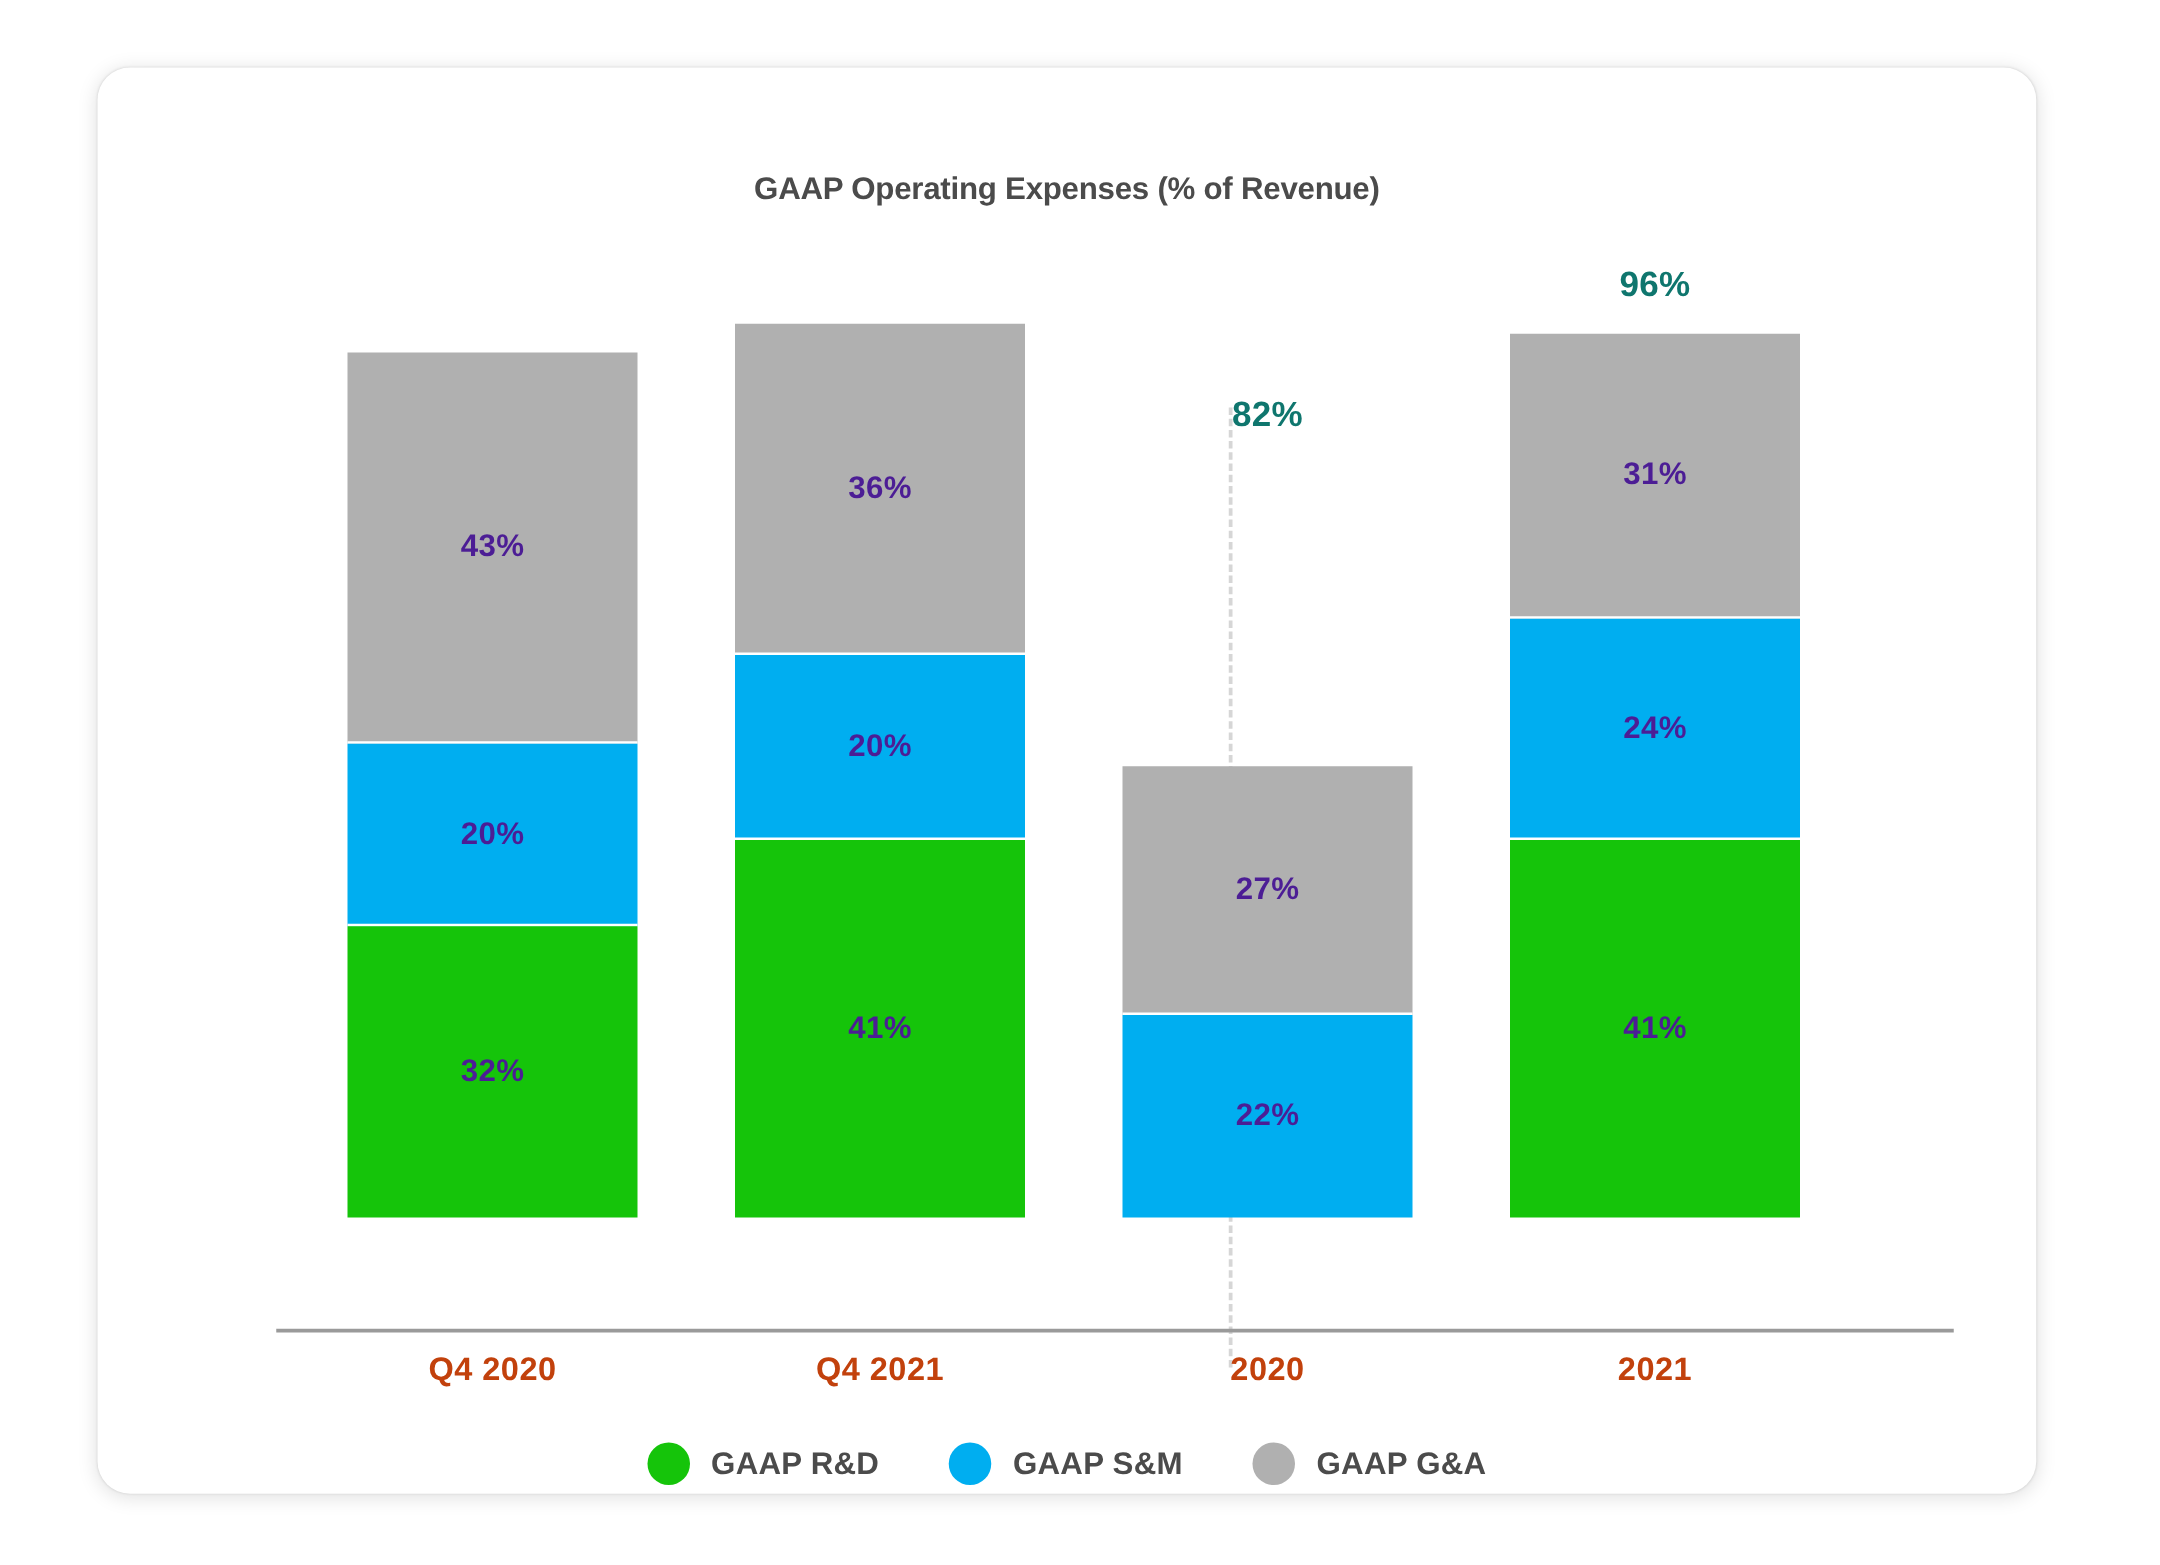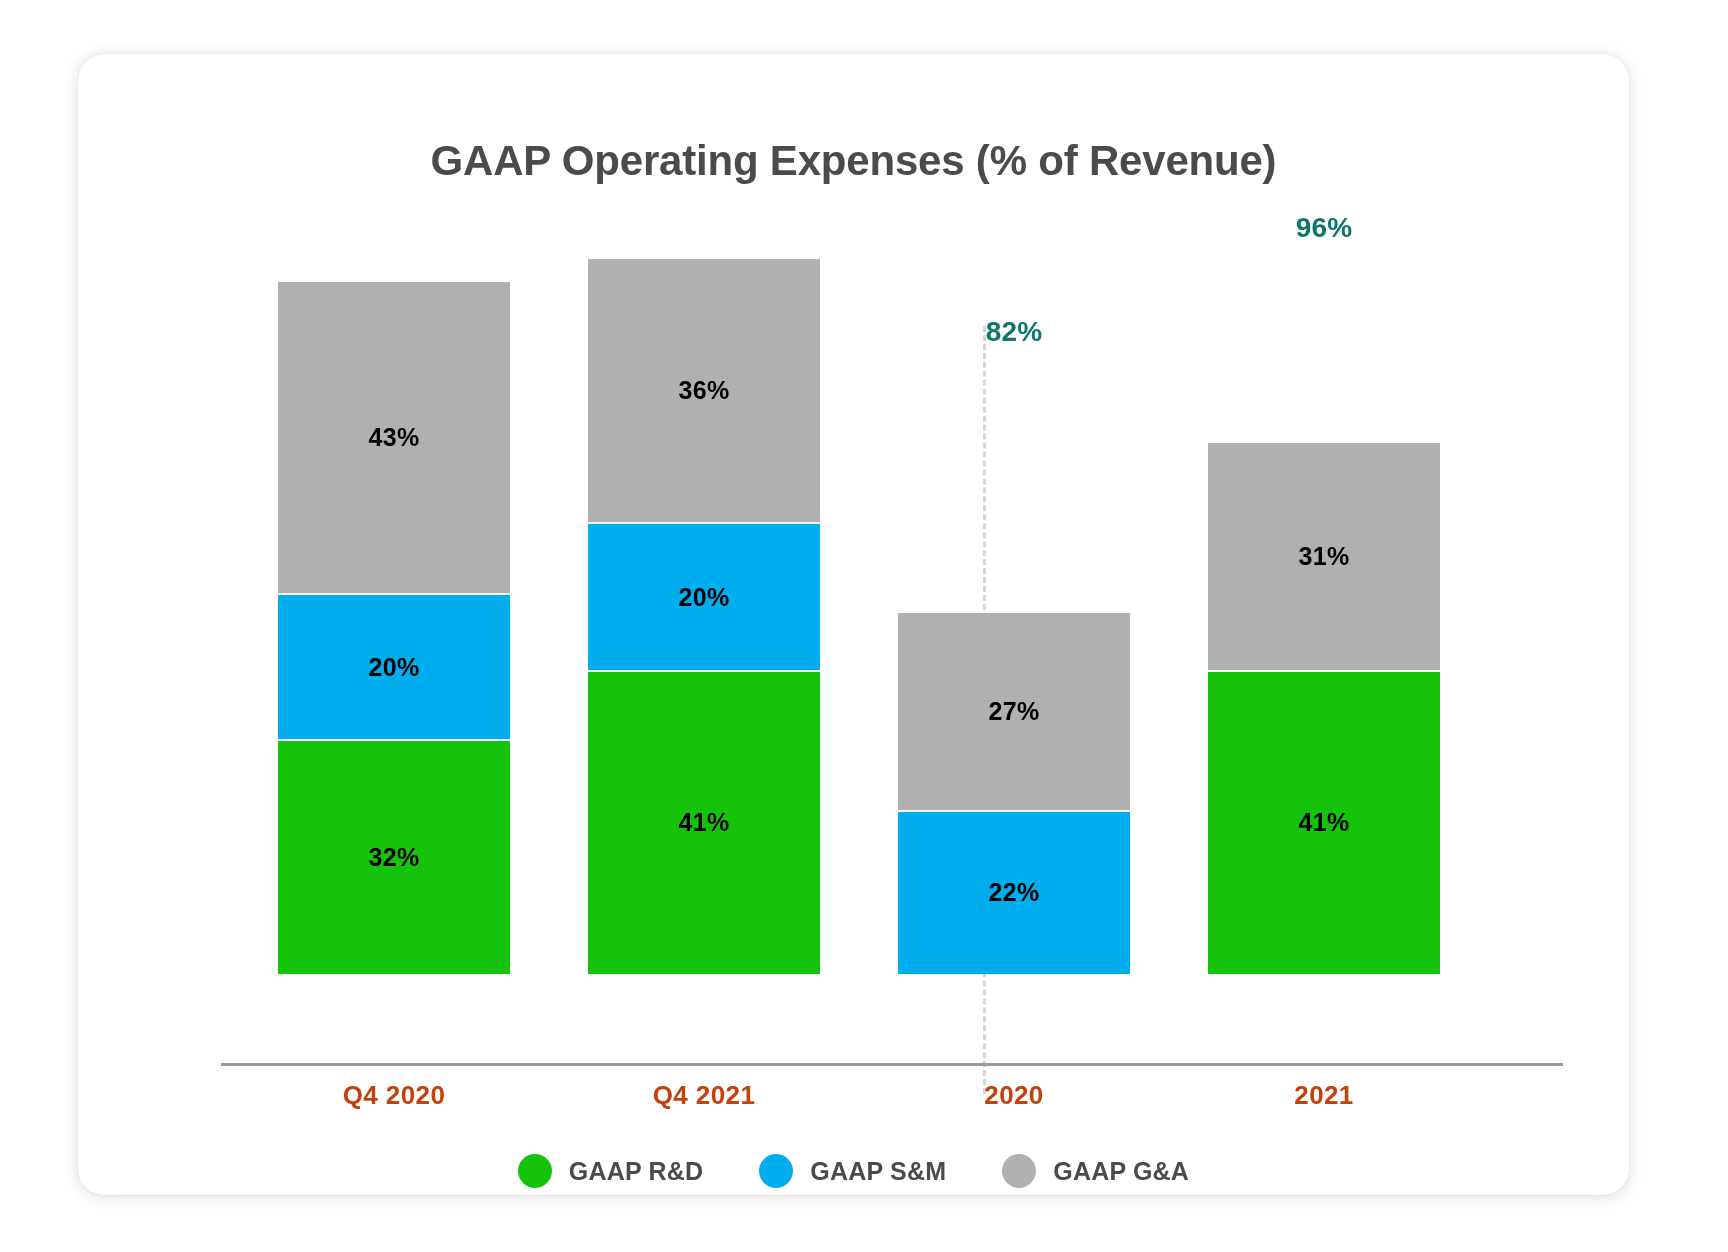--- a/index.html
+++ b/index.html
@@ -34,21 +34,21 @@
     box-shadow: 0 2px 16px rgba(0,0,0,0.13), 0 0 2px rgba(0,0,0,0.10);
     box-sizing: border-box;
   }
 
   #chart-title {
     position: absolute;
     left: 0;
     top: 83px;
     width: 100%;
     text-align: center;
-    font-size: 42px;
+    font-size: 25px;
     font-weight: bold;
     color: #4b4b4b;
     letter-spacing: -0.2px;
   }
 
   
   #plot {
     position: absolute;
     left: 58px;
     top: 120px;
@@ -77,21 +77,21 @@
     position: relative;
     box-sizing: border-box;
     border-bottom: 2px solid #ffffff;
     display: flex;
     align-items: center;
     justify-content: center;
   }
   .seg:last-child { border-bottom: none; }
 
   .seg-label {
-    color: #000000;
+    color: #4c1d95;
     font-size: 25px;
     font-weight: bold;
     letter-spacing: 0.3px;
     line-height: 1;
   }
 
   .seg-gaa { background: #b0b0b0; }
   .seg-sm  { background: #00aef0; }
   .seg-rd  { background: #15c40a; }
 
@@ -212,20 +212,23 @@
             <div class="seg seg-sm" style="height: 162.14px;">
               <span class="seg-label">22%</span>
             </div>
           </div>
           <div class="total-label" style="bottom: 626.34px;">82%</div>
         </div>
         <div class="bar-group" style="left: 1072px;">
           <div class="bar-stack" style="height: 707.52px;">
             <div class="seg seg-gaa" style="height: 228.47px;">
               <span class="seg-label">31%</span>
+            </div>
+            <div class="seg seg-sm" style="height: 176.88px;">
+              <span class="seg-label">24%</span>
             </div>
             <div class="seg seg-rd" style="height: 302.17px;">
               <span class="seg-label">41%</span>
             </div>
           </div>
           <div class="total-label" style="bottom: 729.52px;">96%</div>
         </div>
       </div>
 
     <div id="axis-line"></div>

